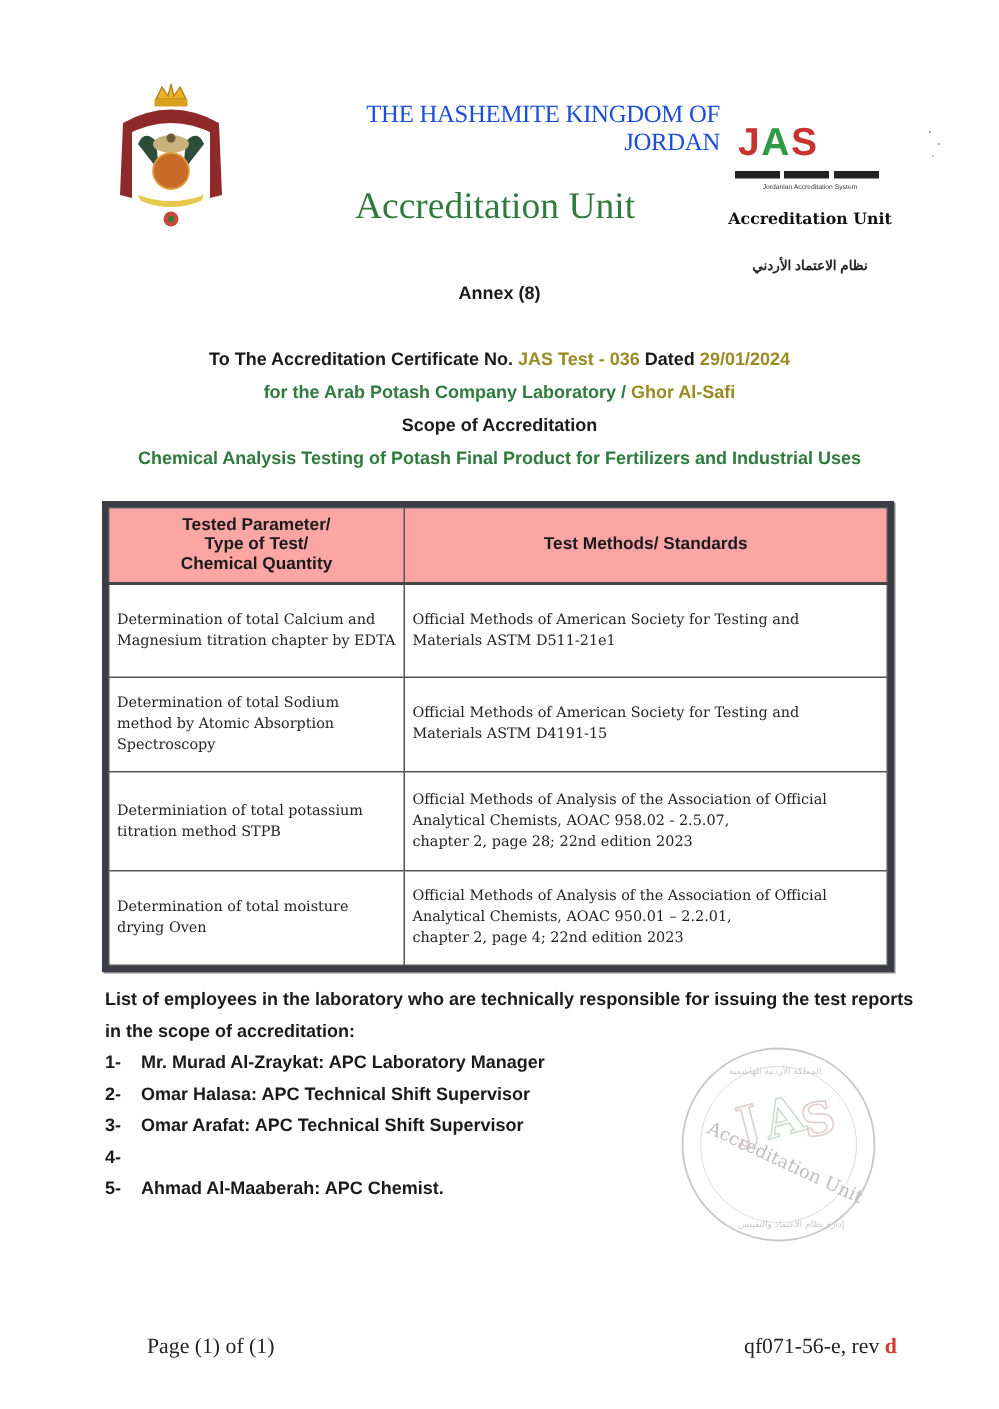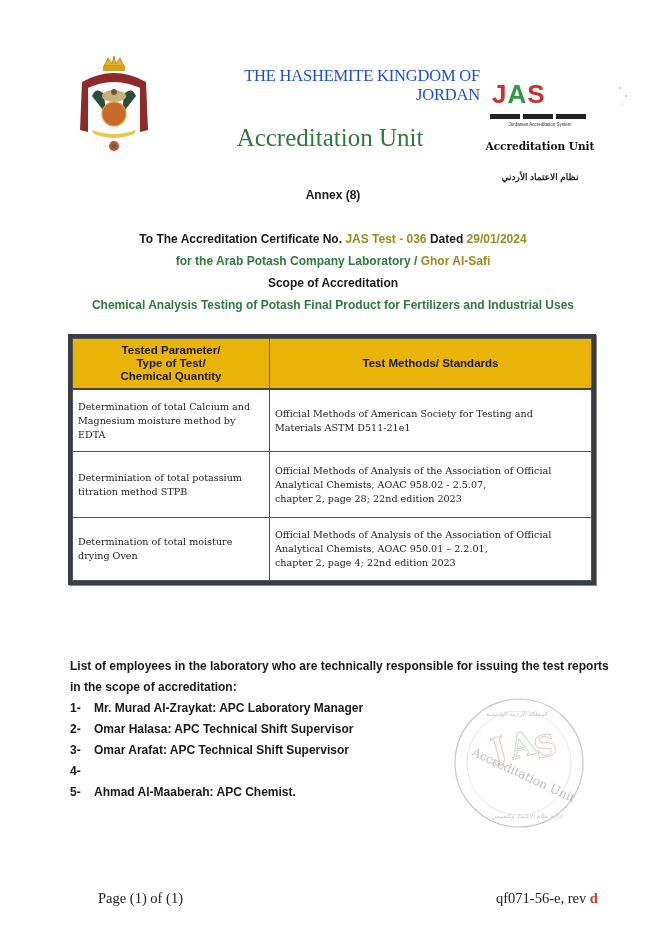--- a/index.html
+++ b/index.html
@@ -38,21 +38,21 @@
   #scope-title { top:298px; color:#2f7a3d; font-size:12px; }
   .olive { color:#9a8a22; }
 
   
   #scope-table {
     left:68px; top:334px; width:520px;
     border:4px solid #3a3d44; border-collapse:collapse; box-shadow:1px 1px 0 #888;
   }
   #scope-table table { width:100%; border-collapse:collapse; }
   #scope-table th {
-    background:#eab308; font-family:"Liberation Sans", sans-serif; font-weight:bold;
+    background:#fca5a5; font-family:"Liberation Sans", sans-serif; font-weight:bold;
     font-size:11.5px; line-height:13px; text-align:center; padding:4px 4px; height:41px;
     border:1px solid #555; border-bottom:2px solid #444;
   }
   #scope-table td {
     font-family:"DejaVu Serif", serif; font-size:9.6px; line-height:14px;
     padding:2px 5px; border:1px solid #555; vertical-align:middle; color:#222;
   }
   #scope-table td.param { width:186px; text-align:left; }
   #scope-table tr.r1 td { height:57px; }
   #scope-table tr.r2 td { height:58px; }
@@ -148,24 +148,33 @@
         <th style="width:186px">
           <div>Tested Parameter/</div>
           <div>Type of Test/</div>
           <div>Chemical Quantity</div>
         </th>
         <th>Test Methods/ Standards</th>
       </tr>
     </thead>
     <tbody>
       <tr class="r1">
-        <td class="param justify">Determination of total Calcium and Magnesium moisture method by EDTA</td>
+        <td class="param justify">Determination of total Calcium and Magnesium titration chapter by EDTA</td>
         <td>
           <div>Official Methods of American Society for Testing and</div>
           <div>Materials ASTM D511-21e1</div>
+        </td>
+      </tr>
+      <tr class="r2">
+        <td class="param">
+          <div style="width:150px">Determination of total Sodium method by Atomic Absorption Spectroscopy</div>
+        </td>
+        <td>
+          <div>Official Methods of American Society for Testing and</div>
+          <div>Materials ASTM D4191-15</div>
         </td>
       </tr>
       <tr class="r3">
         <td class="param">
           <div style="width:165px">Determiniation of total potassium titration method STPB</div>
         </td>
         <td>
           <div>Official Methods of Analysis of the Association of Official</div>
           <div>Analytical Chemists,  AOAC 958.02 - 2.5.07,</div>
           <div>chapter 2, page 28; 22nd  edition 2023</div>

